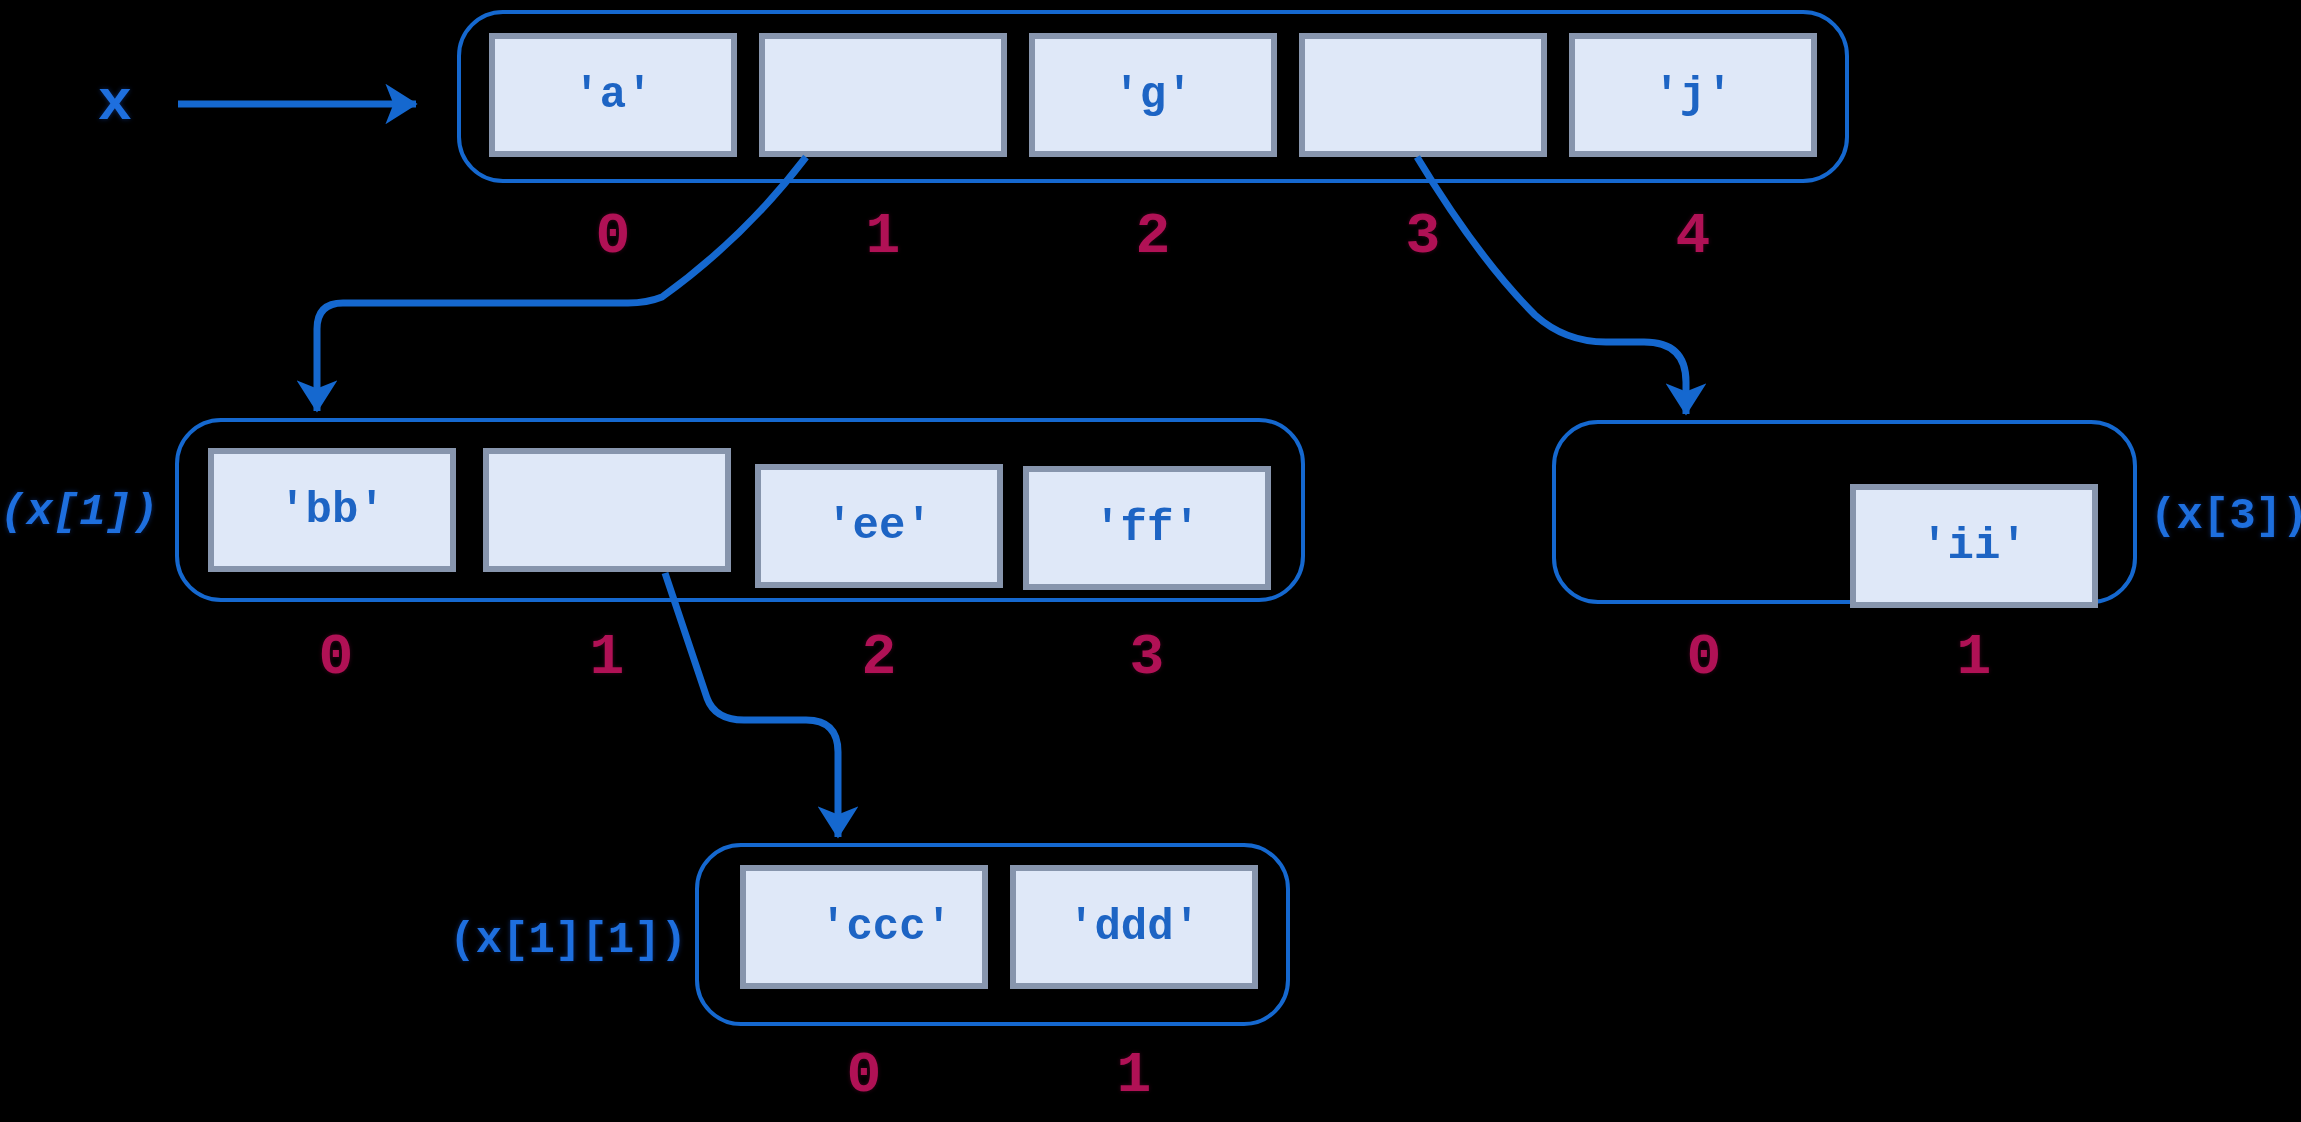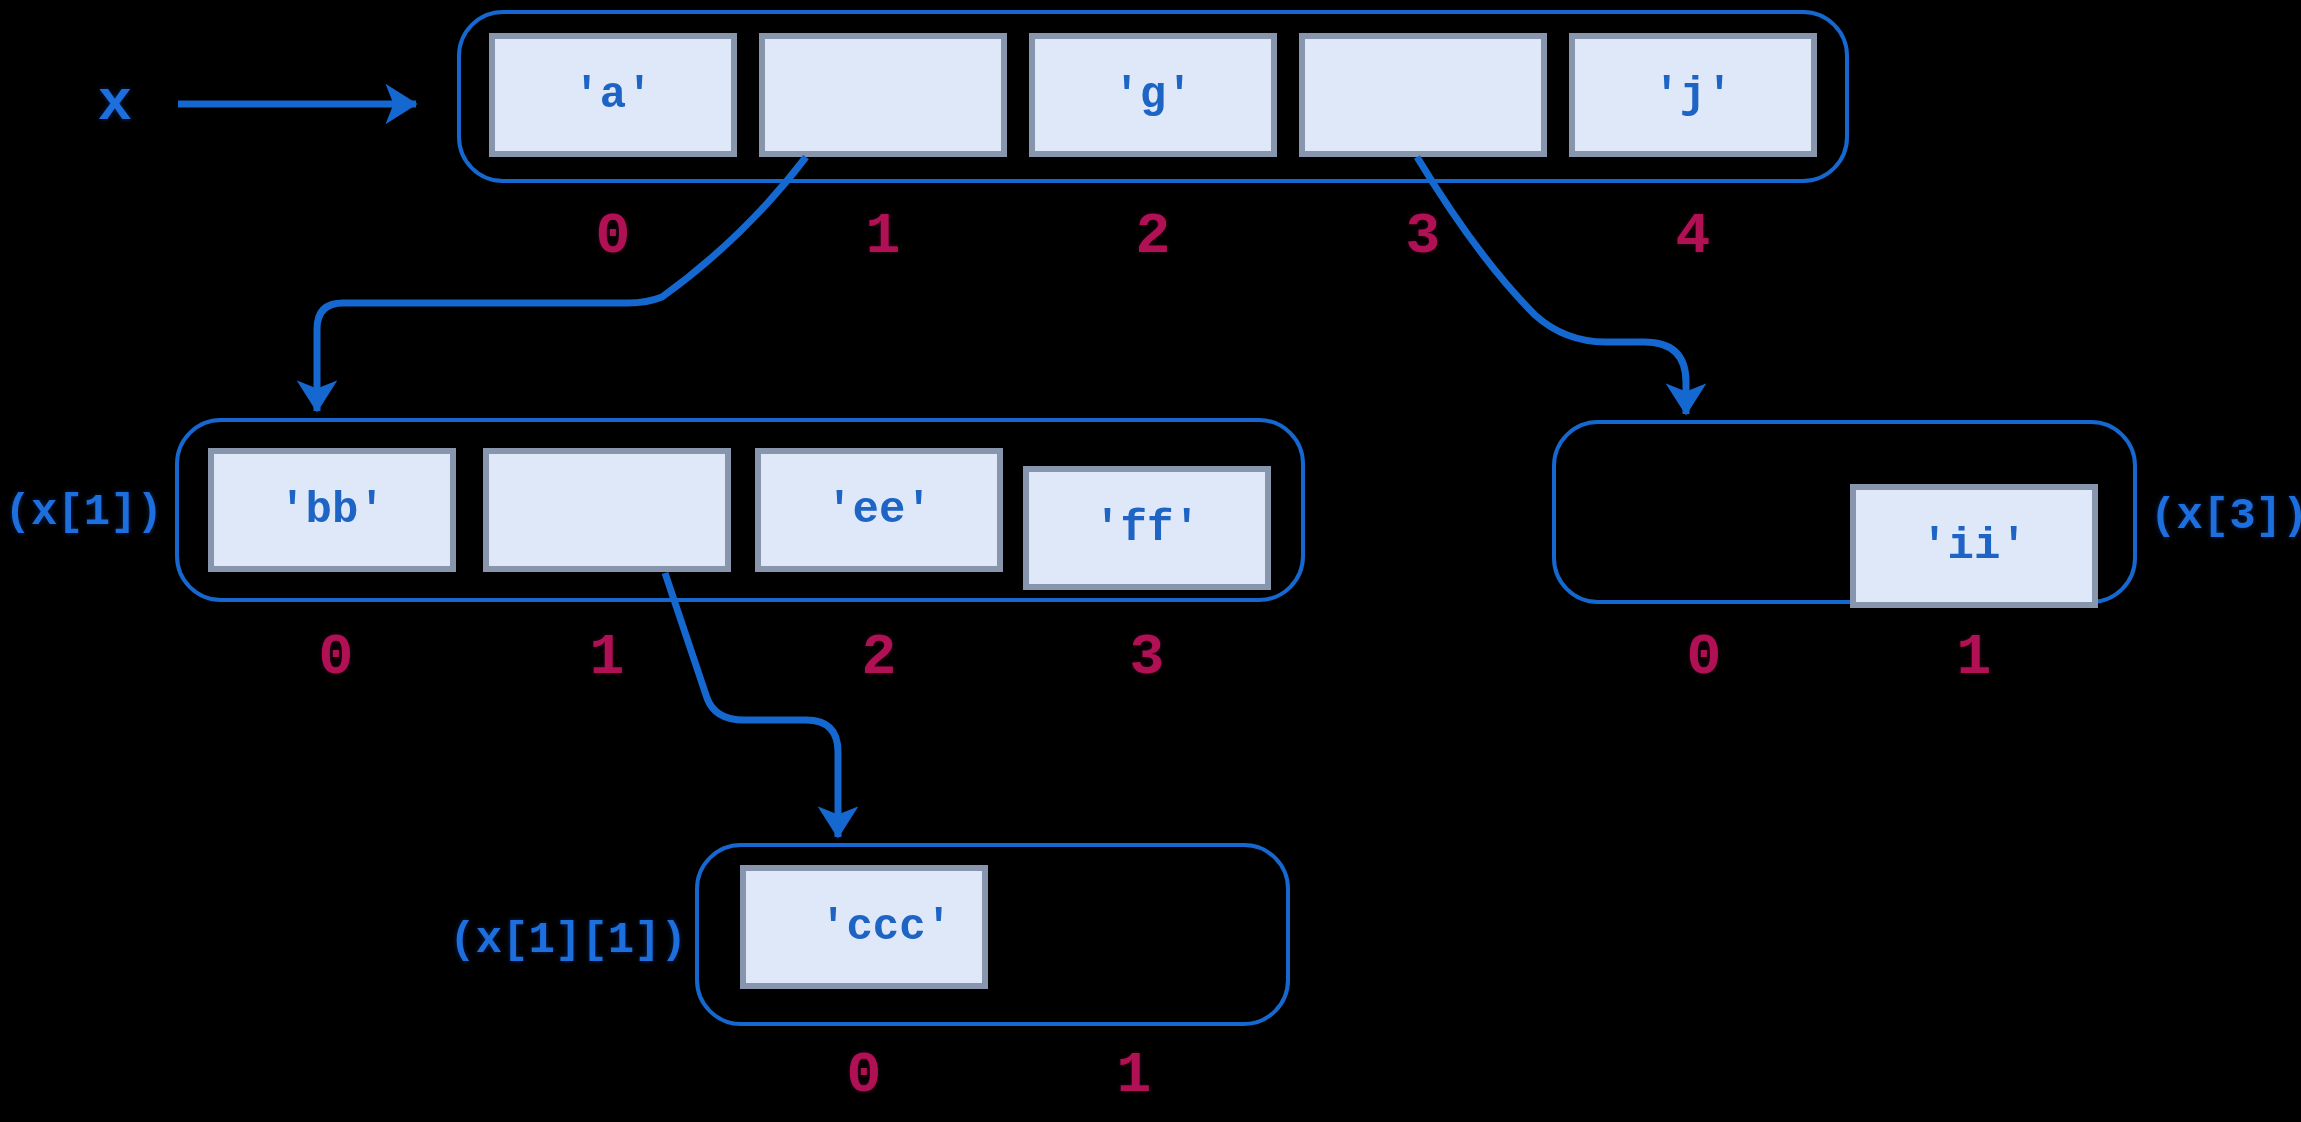--- a/index.html
+++ b/index.html
@@ -60,40 +60,41 @@
   <div class="cell" style="left:759px;top:33px;"></div>
   <div class="cell" style="left:1029px;top:33px;">'g'</div>
   <div class="cell" style="left:1299px;top:33px;"></div>
   <div class="cell" style="left:1569px;top:33px;">'j'</div>
   <div class="idx" style="left:489px;top:205px;">0</div>
   <div class="idx" style="left:759px;top:205px;">1</div>
   <div class="idx" style="left:1029px;top:205px;">2</div>
   <div class="idx" style="left:1299px;top:205px;">3</div>
   <div class="idx" style="left:1569px;top:205px;">4</div>
 
-  <div class="blue-label" style="left:0;top:488px;width:163px;text-align:right;">(x[1])</div>
+  <div class="blue-label" style="left:0;top:488px;width:163px;font-style:italic;">(x[1])</div>
   <div class="list-box" style="left:175px;top:418px;width:1130px;height:184px;"></div>
   <div class="cell" style="left:208px;top:448px;">'bb'</div>
   <div class="cell" style="left:483px;top:448px;"></div>
-  <div class="cell" style="left:755px;top:448px;">'ee'</div>
+  <div class="cell" style="left:755px;top:464px;">'ee'</div>
   <div class="cell" style="left:1023px;top:448px;margin-top:18px;">'ff'</div>
   <div class="idx" style="left:212px;top:626px;">0</div>
   <div class="idx" style="left:483px;top:626px;">1</div>
   <div class="idx" style="left:755px;top:626px;">2</div>
   <div class="idx" style="left:1023px;top:626px;">3</div>
 
   <div class="list-box" style="left:1552px;top:420px;width:585px;height:184px;"></div>
   <div class="cell" style="left:1850px;top:448px;margin-top:36px;">'ii'</div>
   <div class="idx" style="left:1580px;top:626px;">0</div>
   <div class="idx" style="left:1850px;top:626px;">1</div>
   <div class="blue-label" style="left:2150px;top:492px;">(x[3])</div>
 
   <div class="blue-label" style="left:430px;top:916px;width:242px;text-align:right;margin-left:15px;">(x[1][1])</div>
   <div class="list-box" style="left:695px;top:843px;width:595px;height:183px;"></div>
   <div class="cell" style="left:740px;top:865px;padding-left:44px;">'ccc'</div>
+  <div class="cell" style="left:1010px;top:865px;">'ddd'</div>
   <div class="idx" style="left:740px;top:1044px;">0</div>
   <div class="idx" style="left:1010px;top:1044px;">1</div>
 
   <svg class="arrows" width="2301" height="1122" viewBox="0 0 2301 1122">
     <defs>
       <marker id="head" viewBox="0 0 8 10" refX="7.6" refY="5" markerWidth="4.6" markerHeight="5.8" orient="auto" preserveAspectRatio="none">
         <path class="head" d="M0,0 L8,5 L0,10 L2,5 Z"></path>
       </marker>
     </defs>
     <path class="flow" marker-end="url(#head)" d="M 178 104 L 416 104"></path>

